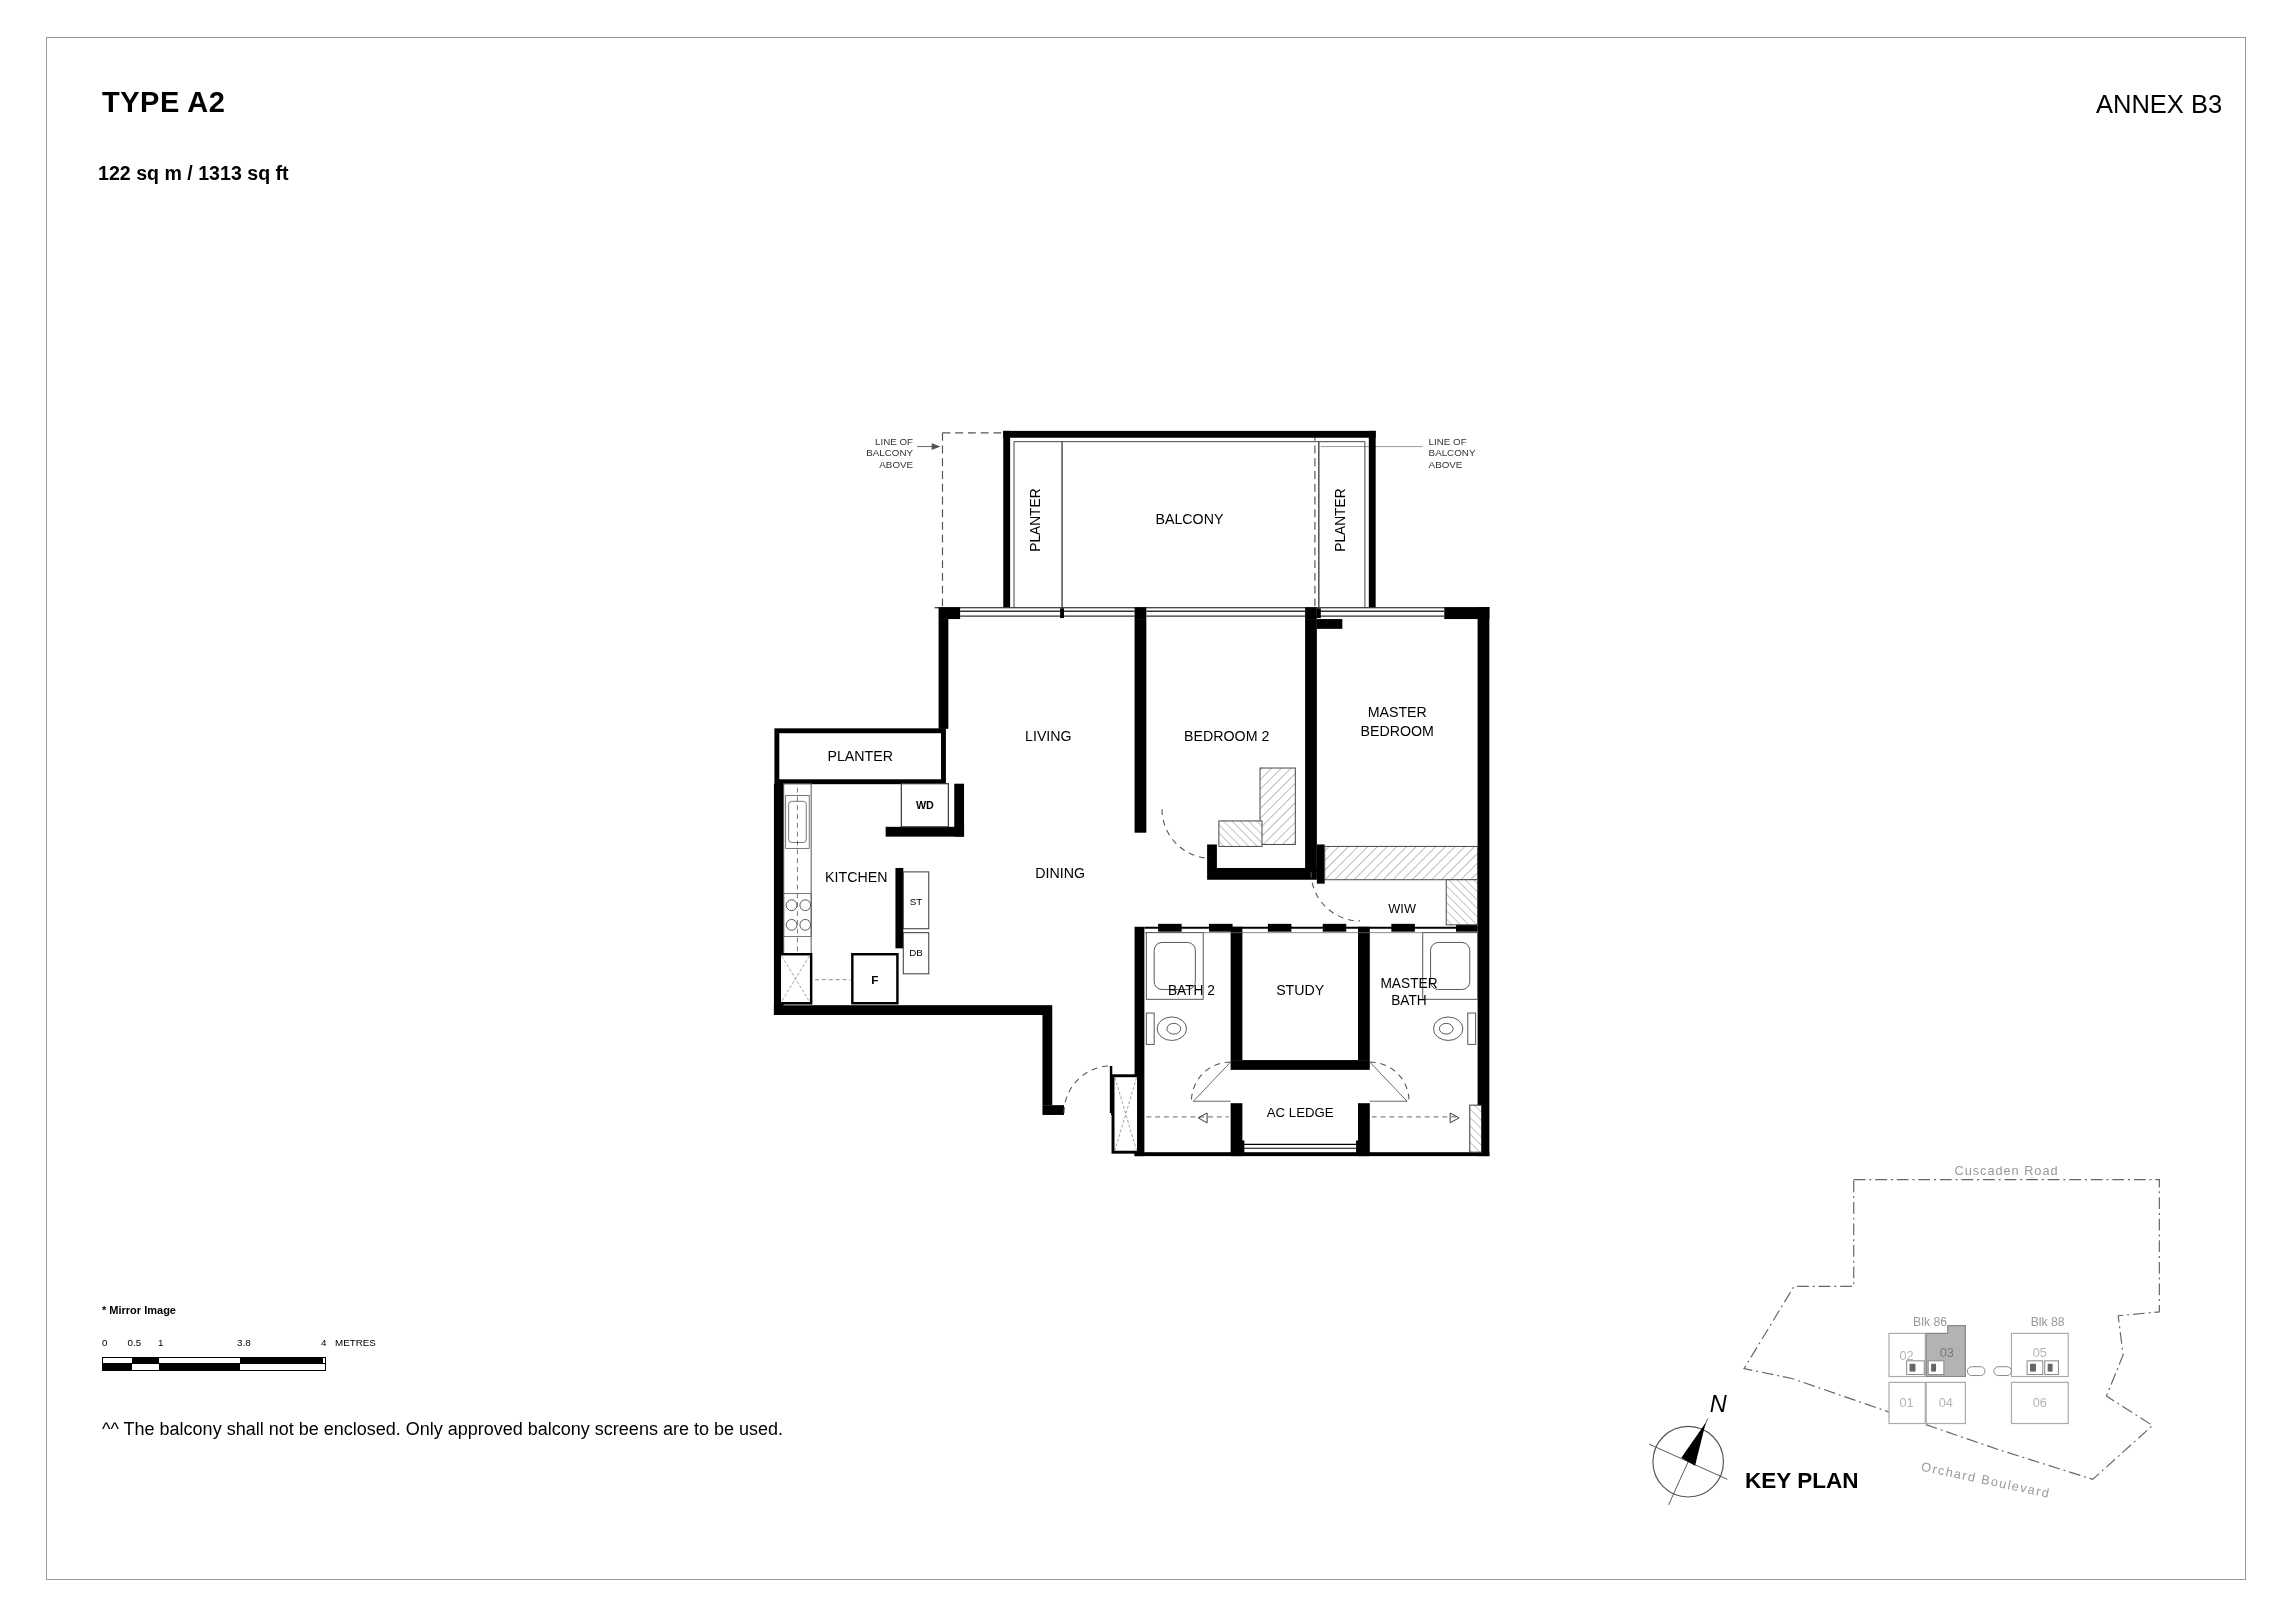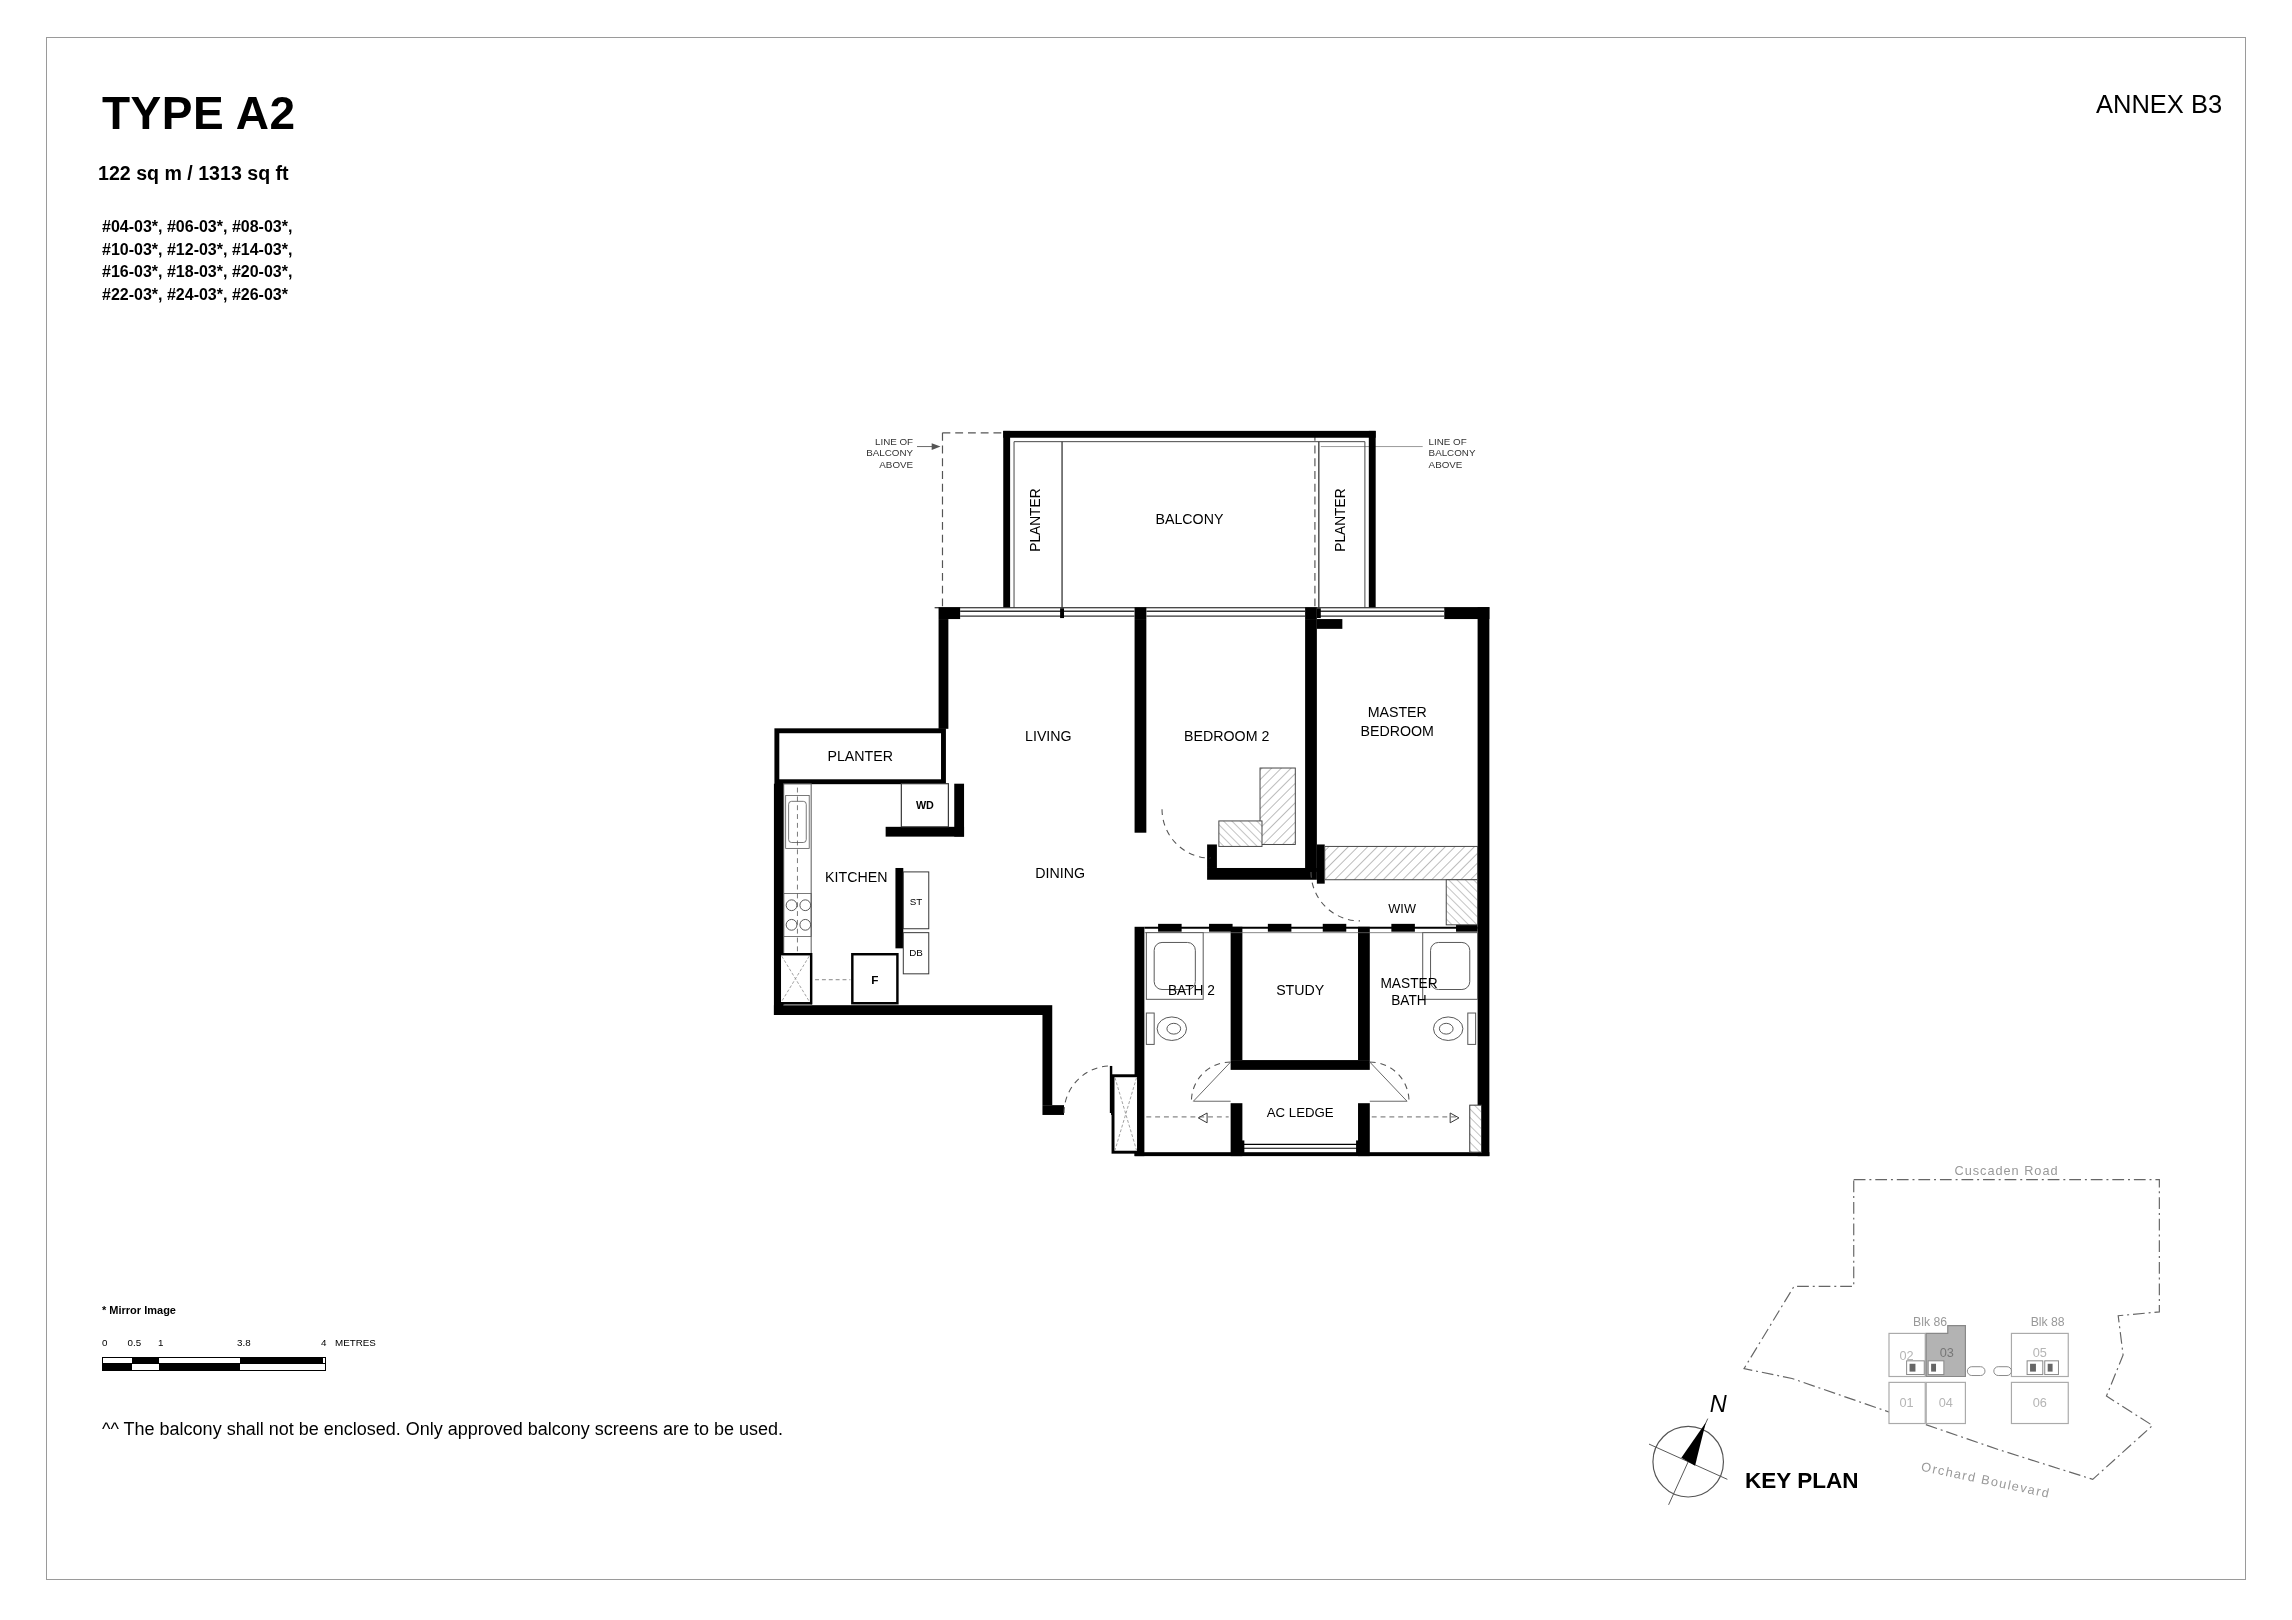--- a/index.html
+++ b/index.html
@@ -1,21 +1,21 @@
 <!DOCTYPE html>
 <html><head>
 <meta charset="utf-8">
 <style>
   html,body{margin:0;padding:0;background:#e8e8e8;}
   .page{position:relative;width:2293px;height:1620px;background:#ffffff;
         font-family:"Liberation Sans",sans-serif;color:#000;overflow:hidden;}
   .frame{position:absolute;left:46px;top:37px;width:2198px;height:1541px;
          border:1.5px solid #9a9a9a;}
   .abs{position:absolute;}
-  .title{font-size:46px;font-weight:bold;letter-spacing:0.5px;}
+  .title{font-size:29px;font-weight:bold;letter-spacing:0.5px;}
   .annex{font-size:25.5px;font-weight:400;}
   .area{font-size:19.6px;font-weight:bold;}
   .units{font-size:16px;font-weight:bold;line-height:22.5px;}
   .mirror{font-size:11px;font-weight:bold;}
   .note{font-size:18px;}
   .bp{font-size:20px;line-height:27.4px;}
   
   .sb{position:absolute;left:102px;top:1337px;width:294px;}
   .sb-ticks{position:relative;height:13.7px;font-size:9.8px;}
   .sb-ticks span{position:absolute;top:0;}
@@ -28,26 +28,20 @@
 </style>
 </head>
 <body>
 
 <div class="page">
   <div class="frame"></div>
 
   <div class="abs title" style="left:102px;top:86px;">TYPE A2</div>
   <div class="abs annex" style="left:2096px;top:90px;">ANNEX B3</div>
   <div class="abs area" style="left:98px;top:162px;">122 sq m / 1313 sq ft</div>
-  <div class="abs units" style="left:102px;top:216px;">
-    <div>#04-03*, #06-03*, #08-03*,</div>
-    <div>#10-03*, #12-03*, #14-03*,</div>
-    <div>#16-03*, #18-03*, #20-03*,</div>
-    <div>#22-03*, #24-03*, #26-03*</div>
-  </div>
 
   <svg class="abs" style="left:770px;top:425px;" width="737" height="737" viewBox="0 0 752 752">
     <defs>
       <pattern id="hatch" width="7" height="7" patternUnits="userSpaceOnUse" patternTransform="rotate(45)">
         <rect width="7" height="7" fill="#fff"></rect>
           <line x1="0" y1="0" x2="0" y2="7" stroke="#777" stroke-width="1"></line>
       </pattern>
       <pattern id="hatch2" width="6" height="6" patternUnits="userSpaceOnUse" patternTransform="rotate(135)">
         <rect width="6" height="6" fill="#fff"></rect>
           <line x1="0" y1="0" x2="0" y2="6" stroke="#888" stroke-width="1"></line>

